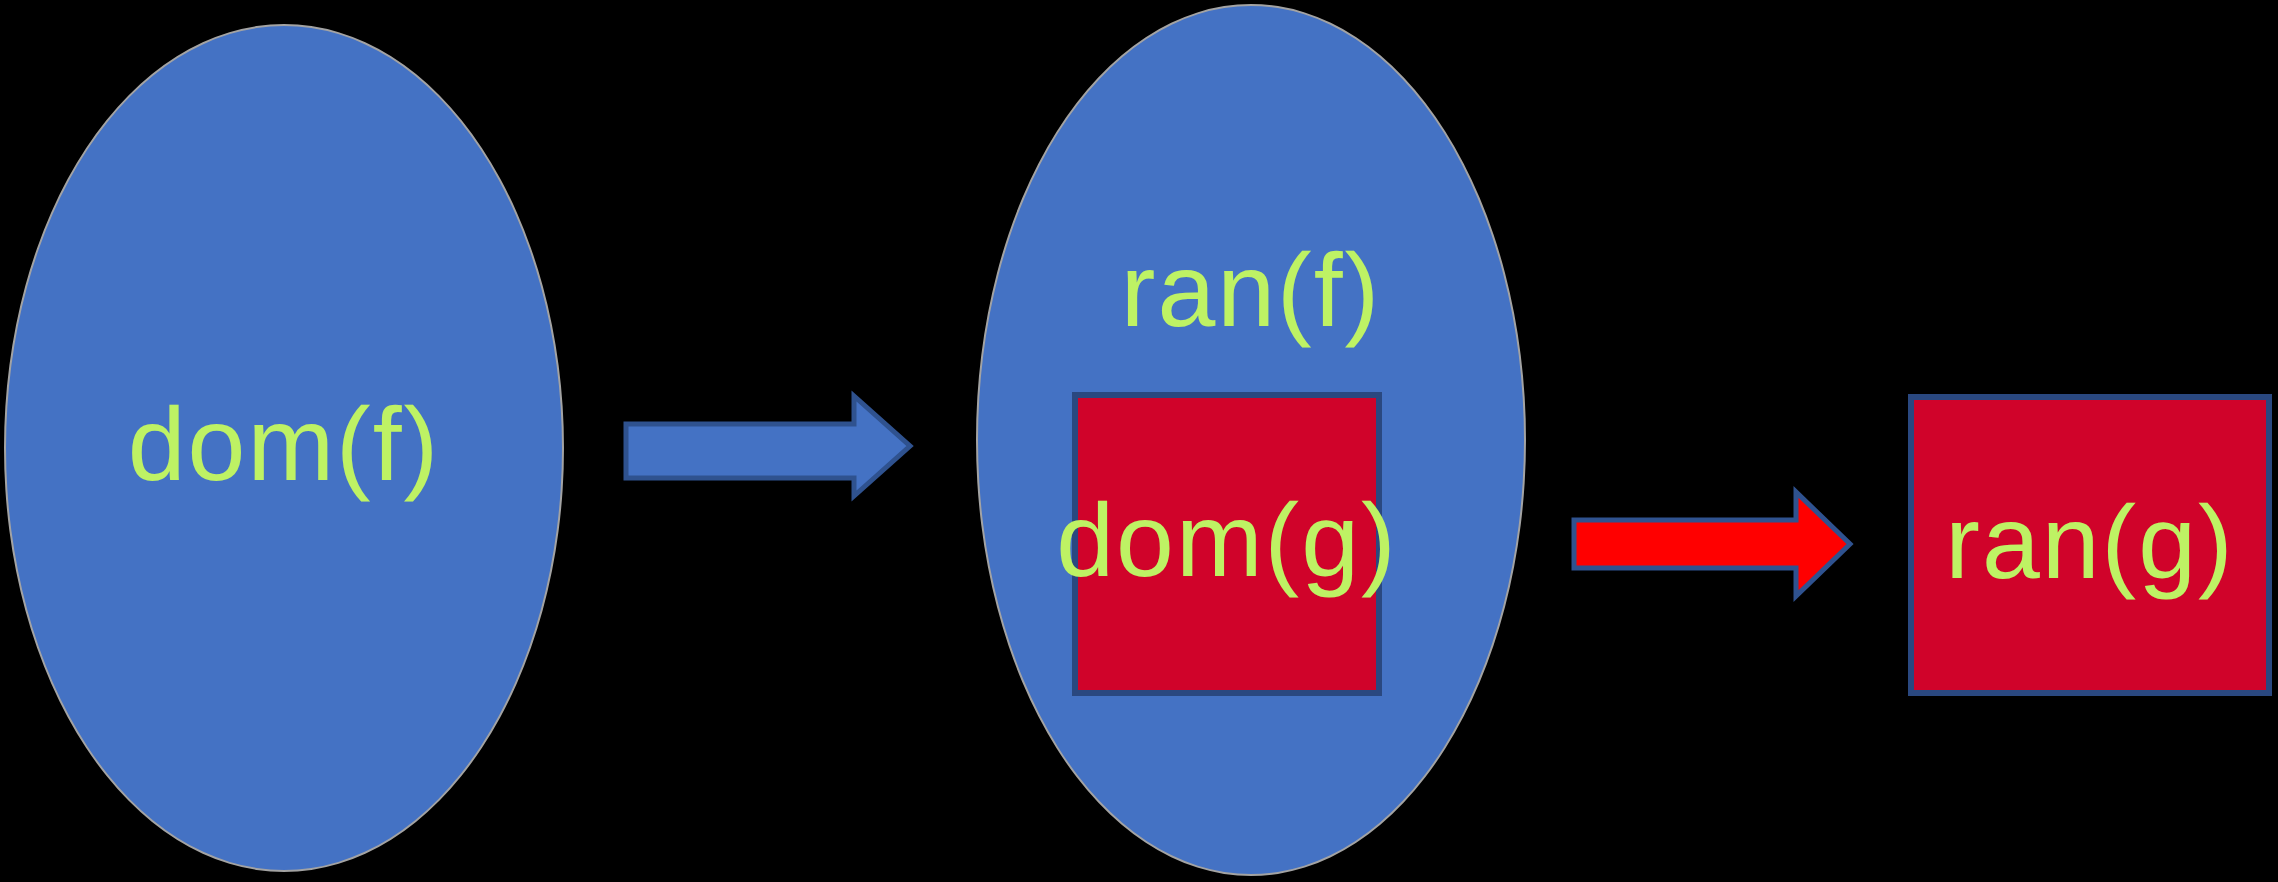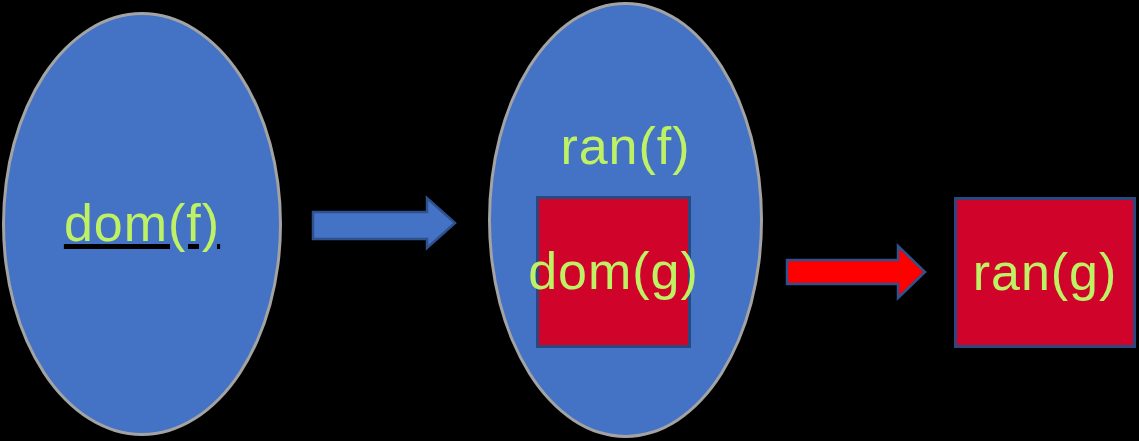--- a/index.html
+++ b/index.html
@@ -12,23 +12,22 @@
     width: 1139px;
     height: 441px;
     background: #000000;
     overflow: hidden;
     font-family: "Liberation Sans", sans-serif;
   }
   .ellipse {
     position: absolute;
     border-radius: 50%;
     background: #4472C4;
-    border: 3px solid #a3a3a3;
+    border: 1px solid #a3a3a3;
     box-sizing: border-box;
-    text-decoration: underline;
   }
   #ellipse-dom-f {
     left: 2px; top: 12px;
     width: 280px; height: 424px;
     display: flex;
     align-items: center;
     justify-content: center;
   }
   #ellipse-ran-f {
     left: 488px; top: 2px;

